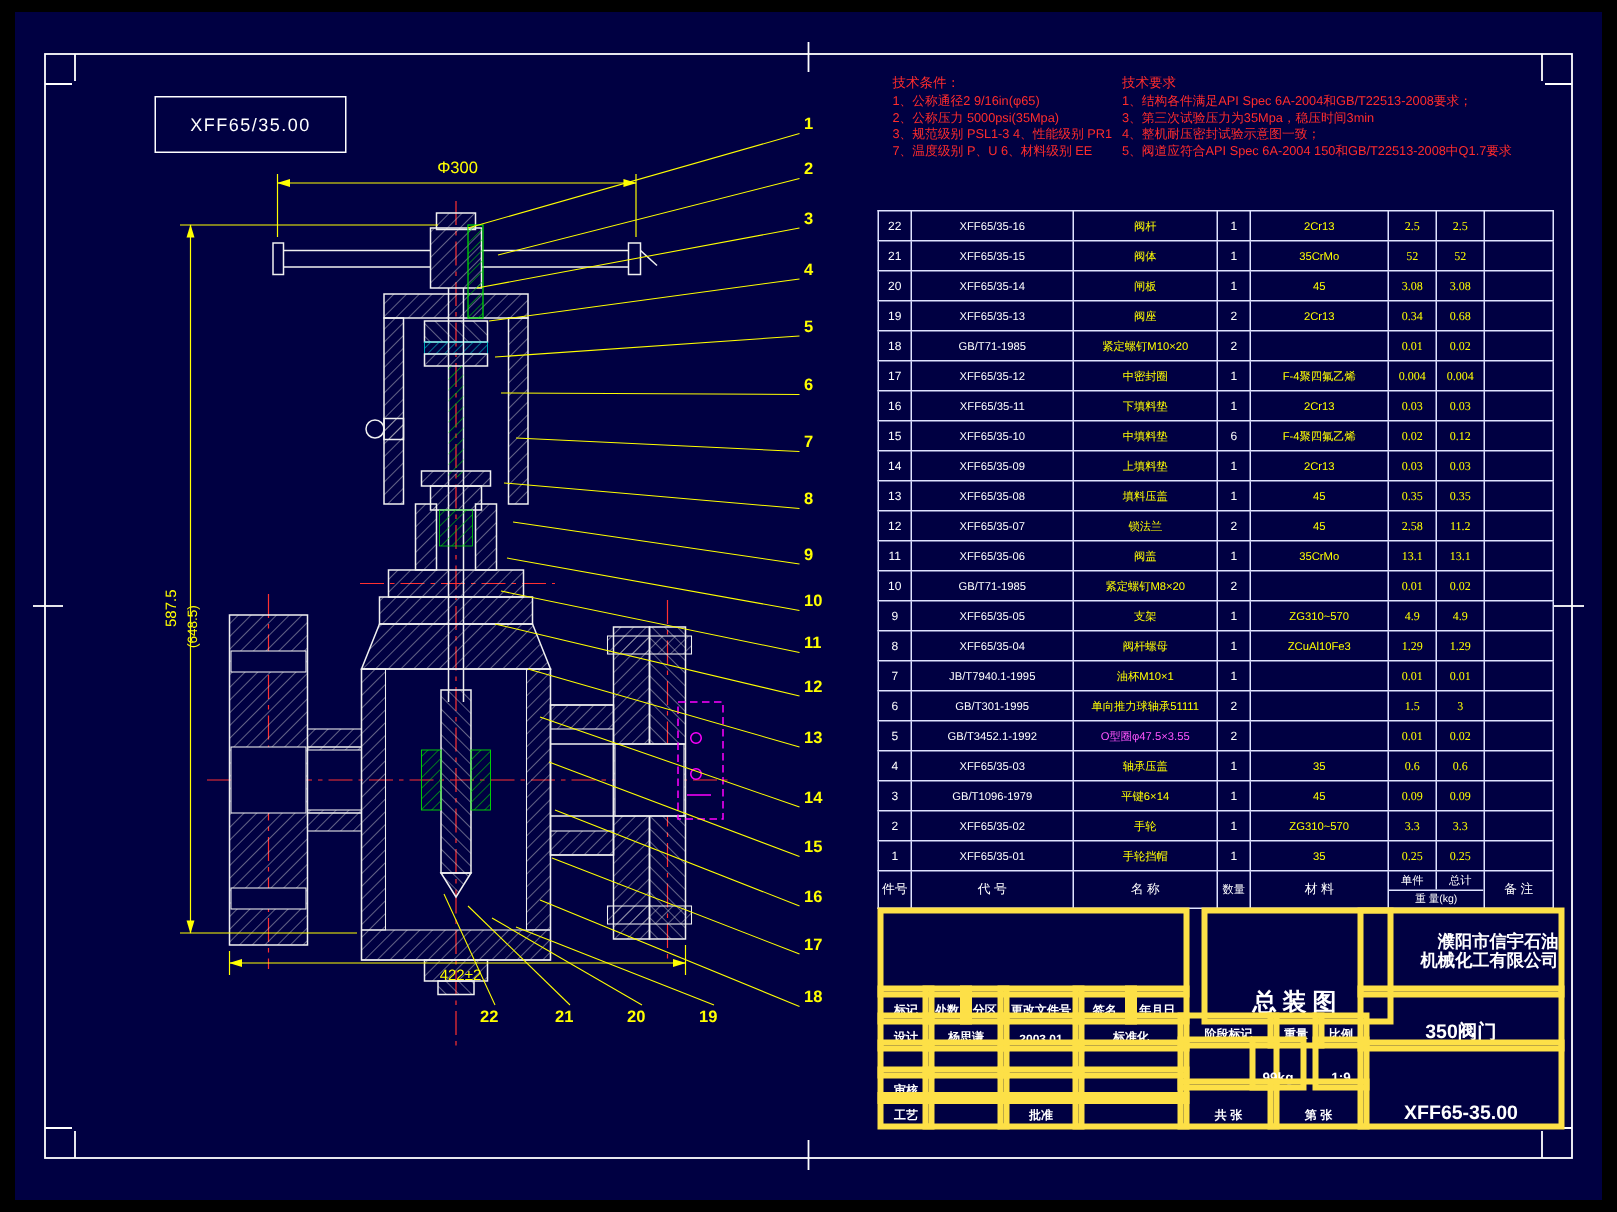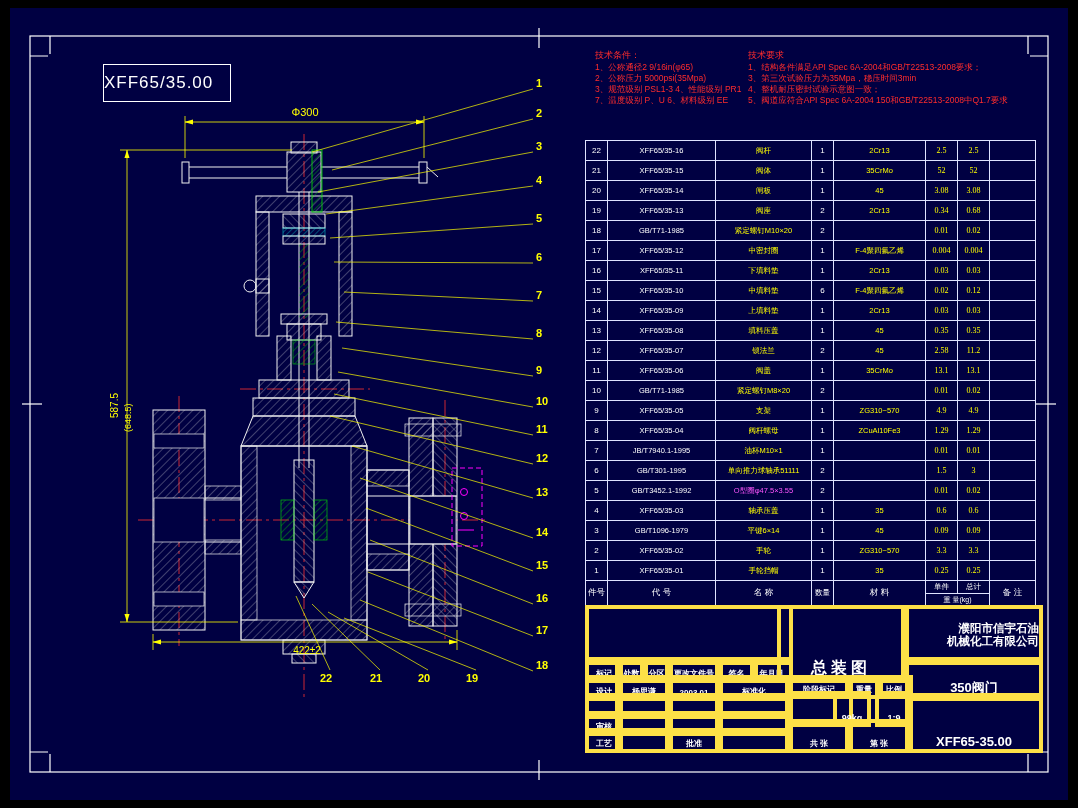--- a/index.html
+++ b/index.html
@@ -1,21 +1,21 @@
 <!DOCTYPE html>
 <html><head>
 <meta charset="utf-8">
 <style>
   html,body{margin:0;padding:0;background:#000;}
   #sheet{position:relative;width:1078px;height:808px;background:#000;font-family:"Liberation Sans",sans-serif;overflow:hidden;}
   #paper{position:absolute;left:10px;top:8px;width:1058px;height:792px;background:#000042;}
   #dwg{position:absolute;left:0;top:0;}
   .abs{position:absolute;}
   .dwgno{left:103px;top:64px;width:126px;height:36px;border:1.2px solid #fff;color:#fff;
-         display:flex;align-items:center;font-size:17px;letter-spacing:1px;}
+         display:flex;align-items:center;justify-content:center;font-size:12px;letter-spacing:1px;}
   .notes{color:#ff2c2c;font-size:8.5px;line-height:11px;}
   .notes .t{font-size:9px;margin-bottom:1px;}
   #notes-left{left:595px;top:50px;width:150px;}
   #notes-right{left:748px;top:50px;width:290px;}
   .dim{color:#ffff00;font-size:10px;}
   #dim-top{left:270px;top:106px;width:70px;text-align:center;font-size:11px;}
   #dim-bottom{left:272px;top:645px;width:70px;text-align:center;}
   .dimv{transform:rotate(-90deg);transform-origin:left top;white-space:nowrap;}
   #dim-left1{left:109px;top:418px;}
   #dim-left2{left:123px;top:432px;font-size:9px;}
@@ -517,21 +517,21 @@
     <div class="tc" style="left:80px;top:88px;width:50px;height:18px"></div>
     <div class="tc" style="left:130px;top:88px;width:70px;height:18px"></div>
     <div class="tc sm" style="left:0;top:106px;width:30px;height:17px">审核</div>
     <div class="tc" style="left:30px;top:106px;width:50px;height:17px"></div>
     <div class="tc" style="left:80px;top:106px;width:50px;height:17px"></div>
     <div class="tc" style="left:130px;top:106px;width:70px;height:17px"></div>
     <div class="tc sm" style="left:0;top:123px;width:30px;height:17px">工艺</div>
     <div class="tc" style="left:30px;top:123px;width:50px;height:17px"></div>
     <div class="tc sm" style="left:80px;top:123px;width:50px;height:17px">批准</div>
     <div class="tc" style="left:130px;top:123px;width:70px;height:17px"></div>
-    <div class="tc big" style="left:192px;top:0;width:120px;height:70px">总装图</div>
+    <div class="tc big" style="left:216px;top:0;width:120px;height:70px">总装图</div>
     <div class="tc sm" style="left:200px;top:70px;width:60px;height:16px">阶段标记</div>
     <div class="tc sm" style="left:260px;top:70px;width:30px;height:16px">重量</div>
     <div class="tc sm" style="left:290px;top:70px;width:30px;height:16px">比例</div>
     <div class="tc" style="left:200px;top:86px;width:60px;height:28px"></div>
     <div class="tc" style="left:248px;top:86px;width:30px;height:28px">99kg</div>
     <div class="tc" style="left:290px;top:86px;width:30px;height:28px">1:9</div>
     <div class="tc sm" style="left:200px;top:114px;width:60px;height:26px">共  张</div>
     <div class="tc sm" style="left:260px;top:114px;width:60px;height:26px">第  张</div>
     <div class="tc col" style="left:320px;top:0;width:130px;height:52px">
       <span>濮阳市信宇石油</span>

